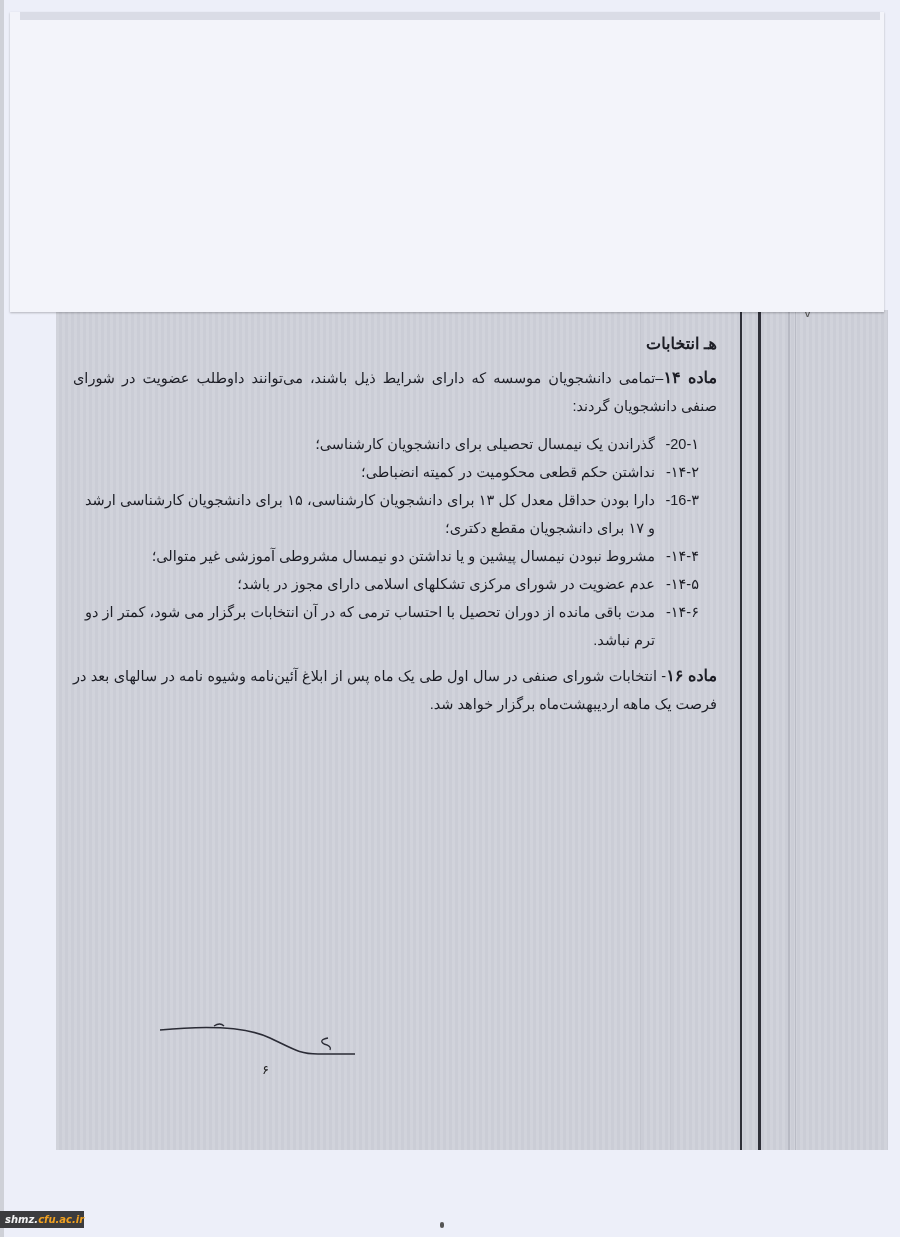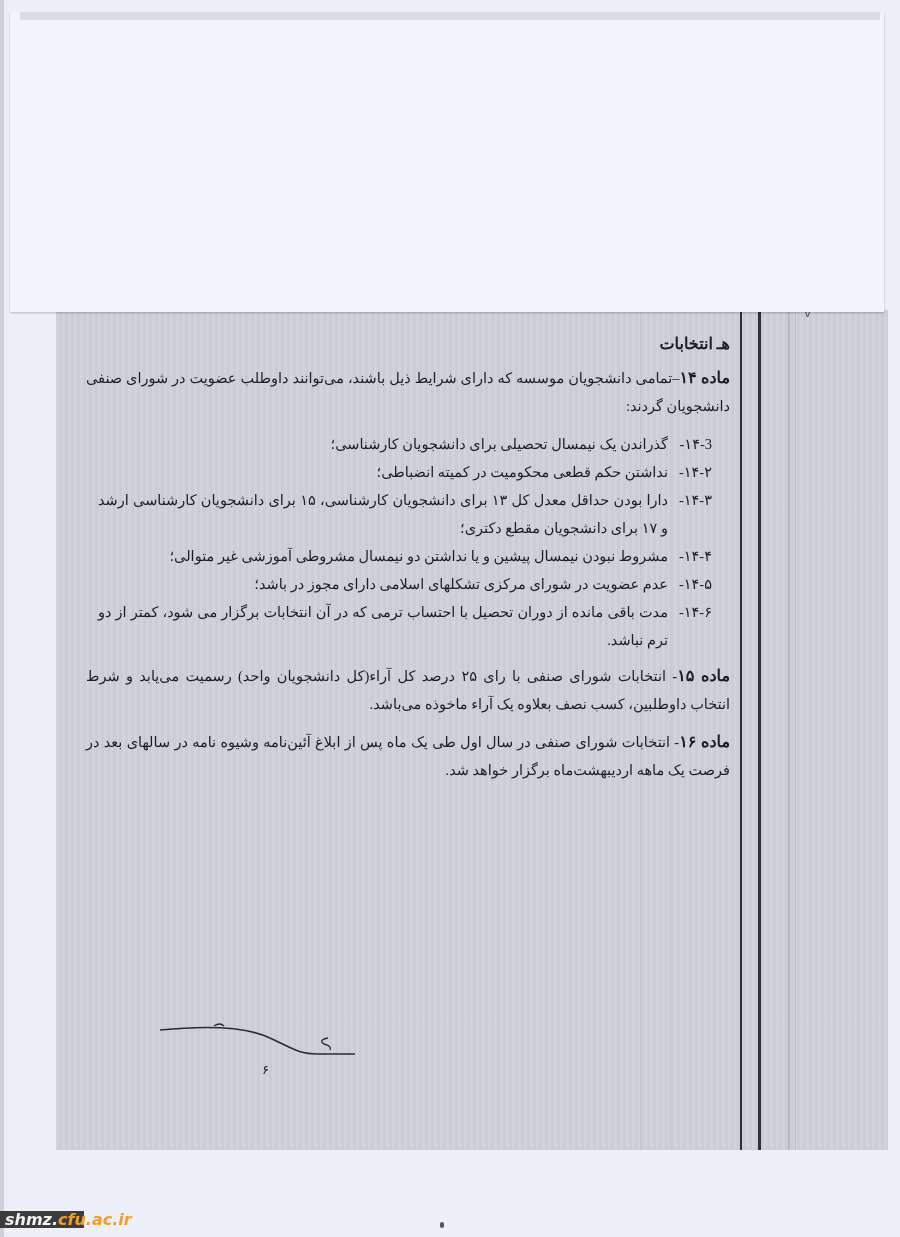--- a/index.html
+++ b/index.html
@@ -22,38 +22,38 @@
     .vline.faint2 { left:795px; width:1px; background:#babcc6; }
     .vline.faint3 { left:640px; width:1px; background:#c4c6cf; }
     .vline.faint4 { left:670px; width:1px; background:#c6c8d1; }
     .v-mark { position:absolute; left:804px; top:306px; font-size:12px; color:#555; }
     .white-paper {
       position:absolute; left:10px; top:12px; width:874px; height:300px;
       background:#f3f4fa; box-shadow:0 1px 2px rgba(0,0,0,0.25);
     }
     .white-paper .topband { position:absolute; left:10px; top:0; width:860px; height:8px; background:#dadce6; }
     .content {
-      position:absolute; left:70px; top:330px; width:660px;
+      position:absolute; left:57px; top:330px; width:660px;
       direction:rtl; text-align:justify; color:#1c1d25;
-      font-family:Liberation Serif, serif; font-size:14.5px; line-height:28px;
+      font-family:Liberation Sans, sans-serif; font-size:14.5px; line-height:28px;
     }
     .section-title { font-weight:bold; font-size:16px; margin:0 0 6px 0; }
     .para { margin:0 0 10px 16px; }
     .lead { font-weight:bold; font-size:16px; }
     .item { display:flex; margin:0; }
     .item .num { flex:0 0 44px; white-space:nowrap; }
     .item .txt { flex:1;margin-left:28px; }
     .items { margin:8px 18px 8px 0; }
     .signature { position:absolute; left:150px; top:1020px; width:220px; height:50px; }
     .page-num { position:absolute; left:262px; top:1062px; font-size:13px; color:#222; }
     .speck { position:absolute; left:440px; top:1222px; width:4px; height:6px; background:#555; border-radius:2px; }
     .watermark {
       position:absolute; left:0; top:1211px; width:84px; height:17px; background:#3c3c3e;
       font-family:"DejaVu Sans", sans-serif; font-style:italic; font-weight:bold;
-      font-size:16px; line-height:17px; padding-left:5px; box-sizing:border-box; white-space:nowrap;
+      font-size:10px; line-height:17px; padding-left:5px; box-sizing:border-box; white-space:nowrap;
     }
     .watermark .w1 { color:#f2f2f2; }
     .watermark .w2 { color:#f0a020; }
   </style>
 </head>
 <body>
 
 <div class="scan-bg"></div>
 <div class="left-strip"></div>
 
@@ -72,48 +72,45 @@
 
 <div class="content">
   <div class="section-title">هـ انتخابات</div>
 
   <div class="para">
     <span class="lead">ماده ۱۴</span><span>–تمامی دانشجویان موسسه که دارای شرایط ذیل باشند، می‌توانند داوطلب عضویت در شورای صنفی دانشجویان گردند:</span>
   </div>
 
   <div class="items">
     <div class="item">
-      <span class="num">۱۴-3-</span>
+      <span class="num">20-۱-</span>
       <span class="txt">گذراندن یک نیمسال تحصیلی برای دانشجویان کارشناسی؛</span>
     </div>
     <div class="item">
       <span class="num">۱۴-۲-</span>
       <span class="txt">نداشتن حکم قطعی محکومیت در کمیته انضباطی؛</span>
     </div>
     <div class="item">
-      <span class="num">۱۴-۳-</span>
+      <span class="num">16-۳-</span>
       <span class="txt">دارا بودن حداقل معدل کل ۱۳ برای دانشجویان کارشناسی، ۱۵ برای دانشجویان کارشناسی ارشد و ۱۷ برای دانشجویان مقطع دکتری؛</span>
     </div>
     <div class="item">
       <span class="num">۱۴-۴-</span>
       <span class="txt">مشروط نبودن نیمسال پیشین و یا نداشتن دو نیمسال مشروطی آموزشی غیر متوالی؛</span>
     </div>
     <div class="item">
       <span class="num">۱۴-۵-</span>
       <span class="txt">عدم عضویت در شورای مرکزی تشکلهای اسلامی دارای مجوز در باشد؛</span>
     </div>
     <div class="item">
       <span class="num">۱۴-۶-</span>
       <span class="txt">مدت باقی مانده از دوران تحصیل با احتساب ترمی که در آن انتخابات برگزار می شود، کمتر از دو ترم نباشد.</span>
     </div>
   </div>
 
-  <div class="para">
-    <span class="lead">ماده ۱۵</span><span>- انتخابات شورای صنفی با رای ۲۵ درصد کل آراء(کل دانشجویان واحد) رسمیت می‌یابد و شرط انتخاب داوطلبین، کسب نصف بعلاوه یک آراء ماخوذه می‌باشد.</span>
-  </div>
   <div class="para">
     <span class="lead">ماده ۱۶</span><span>- انتخابات شورای صنفی در سال اول طی یک ماه پس از ابلاغ آئین‌نامه وشیوه نامه در سالهای بعد در فرصت یک ماهه اردیبهشت‌ماه برگزار خواهد شد.</span>
   </div>
 </div>
 
 <svg class="signature" viewBox="0 0 220 50">
   <path d="M10 10 C 50 6, 95 6, 120 18 S 150 34, 168 34 L 205 34" fill="none" stroke="#2a2b35" stroke-width="1.6"></path>
   <path d="M64 6 q 6 -4 10 0" fill="none" stroke="#2a2b35" stroke-width="1.3"></path>
   <path d="M178 18 q -10 2 -4 6 q 8 2 6 6" fill="none" stroke="#2a2b35" stroke-width="1.3"></path>
 </svg>

